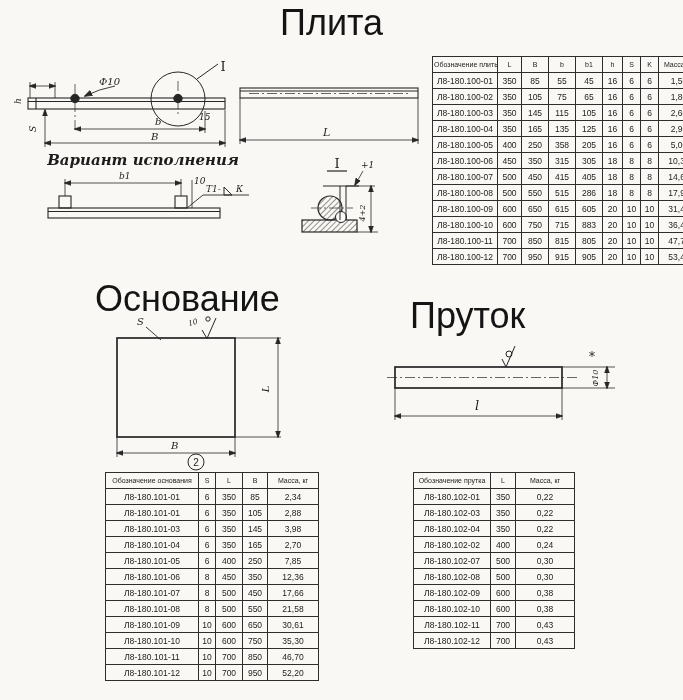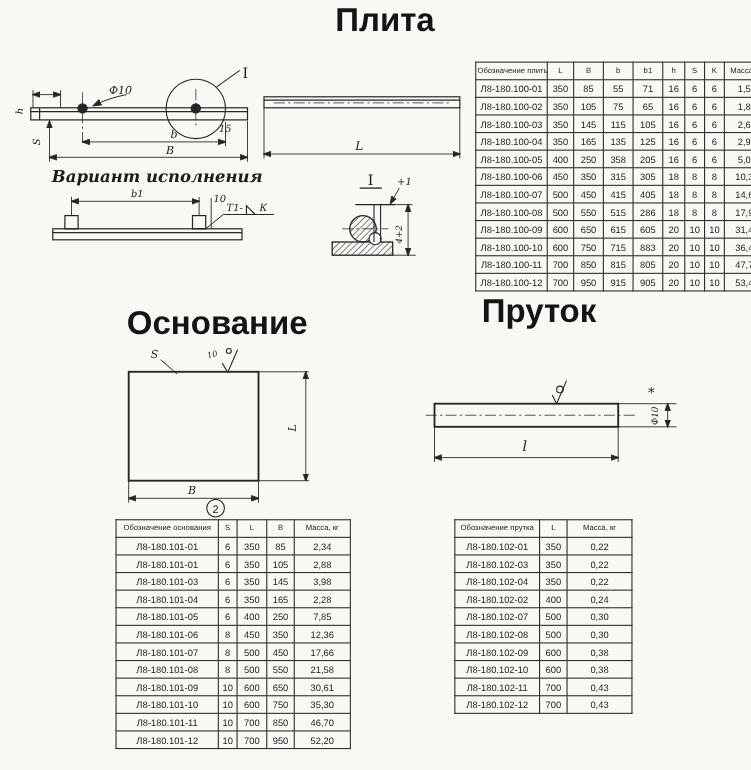--- a/index.html
+++ b/index.html
@@ -1,18 +1,18 @@
 <!DOCTYPE html>
 <html><head>
 <meta charset="utf-8">
 <style>
   html,body{margin:0;padding:0;background:#e8e8e8}
   #canvas{position:relative;width:683px;height:700px;background:#f9f8f5;
           font-family:"Liberation Sans",sans-serif;color:#1f1f1f;overflow:hidden}
-  .sec-title{position:absolute;font-weight:700;font-size:30px;text-align:center;color:#141414}
+  .sec-title{position:absolute;font-weight:400;font-size:36px;text-align:left;color:#141414}
   svg.draw{position:absolute;overflow:visible}
   svg.draw line,svg.draw path,svg.draw rect,svg.draw circle,svg.draw polyline,svg.draw polygon{stroke:#262626}
   svg.draw text{fill:#1c1c1c;stroke:none}
   .hand{font-family:"DejaVu Serif",serif;font-style:italic}
   .rom{font-family:"DejaVu Serif",serif;font-style:normal}
   .sans{font-family:"Liberation Sans",sans-serif;font-style:normal}
   .cl{stroke-dasharray:10,3,2,3;stroke-width:.7}
   table{position:absolute;border-collapse:collapse;table-layout:fixed;background:transparent}
   th,td{border:1px solid #2e2e2e;text-align:center;vertical-align:middle;padding:0 1px;
         font-size:8.5px;height:15px;white-space:nowrap;overflow:hidden;color:#222;font-weight:400}
@@ -31,21 +31,21 @@
   .rod-table th:nth-child(1){width:74px}.rod-table th:nth-child(2){width:22px}
   .rod-table th:nth-child(3){width:56px}
 </style>
 </head>
 <body>
 
 <div id="canvas">
 
   <div class="sec-title" style="left:280px;top:2px;width:140px">Плита</div>
   <div class="sec-title" style="left:95px;top:278px;width:205px">Основание</div>
-  <div class="sec-title" style="left:410px;top:267px;width:160px">Пруток</div>
+  <div class="sec-title" style="left:410px;top:295px;width:160px">Пруток</div>
 
   <svg class="draw" style="left:5px;top:55px" width="228" height="100" viewBox="0 0 228 100">
     <defs>
       <marker id="mA" viewBox="0 0 10 10" refX="9" refY="5" markerWidth="9" markerHeight="9" orient="auto-start-reverse">
           <path d="M0,1.5 L10,5 L0,8.5 Z" fill="#262626" stroke="none"></path>
         </marker>
     </defs>
     <g fill="none" stroke-width="1.1">
       <rect x="23" y="43" width="197" height="11"></rect>
       <line x1="23" y1="46.5" x2="220" y2="46.5"></line>
@@ -232,21 +232,21 @@
           <th>K</th>
           <th>Масса, кг</th>
         </tr>
       </thead>
       <tbody>
         <tr>
           <td>Л8-180.100-01</td>
           <td>350</td>
           <td>85</td>
           <td>55</td>
-          <td>71</td>
+          <td>45</td>
           <td>16</td>
           <td>6</td>
           <td>6</td>
           <td>1,50</td>
         </tr>
         <tr>
           <td>Л8-180.100-02</td>
           <td>350</td>
           <td>105</td>
           <td>75</td>
@@ -398,21 +398,21 @@
           <td>6</td>
           <td>350</td>
           <td>145</td>
           <td>3,98</td>
         </tr>
         <tr>
           <td>Л8-180.101-04</td>
           <td>6</td>
           <td>350</td>
           <td>165</td>
-          <td>2,28</td>
+          <td>2,70</td>
         </tr>
         <tr>
           <td>Л8-180.101-05</td>
           <td>6</td>
           <td>400</td>
           <td>250</td>
           <td>7,85</td>
         </tr>
         <tr>
           <td>Л8-180.101-06</td>

